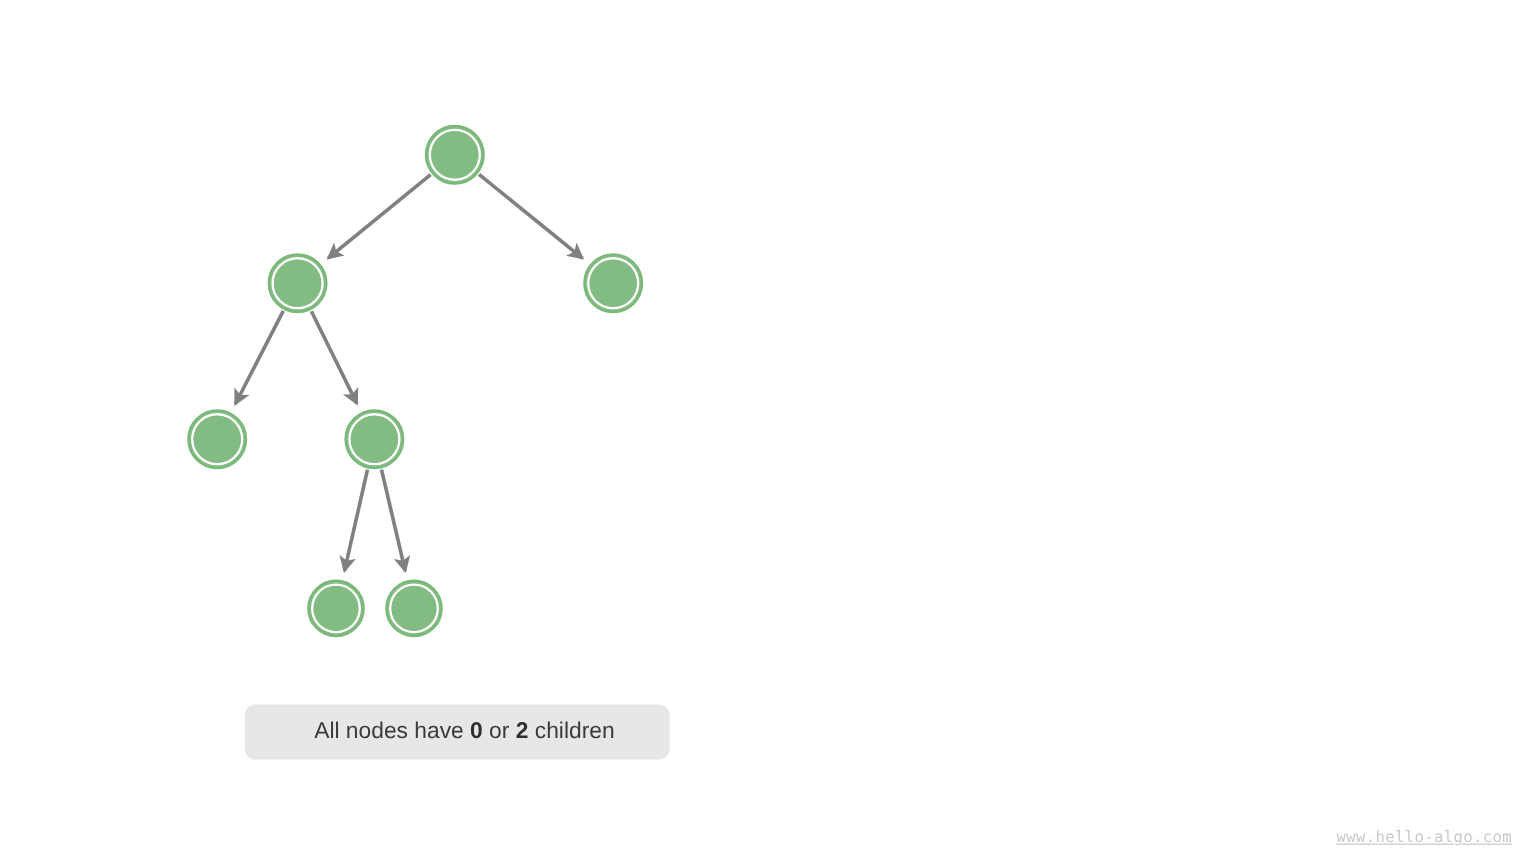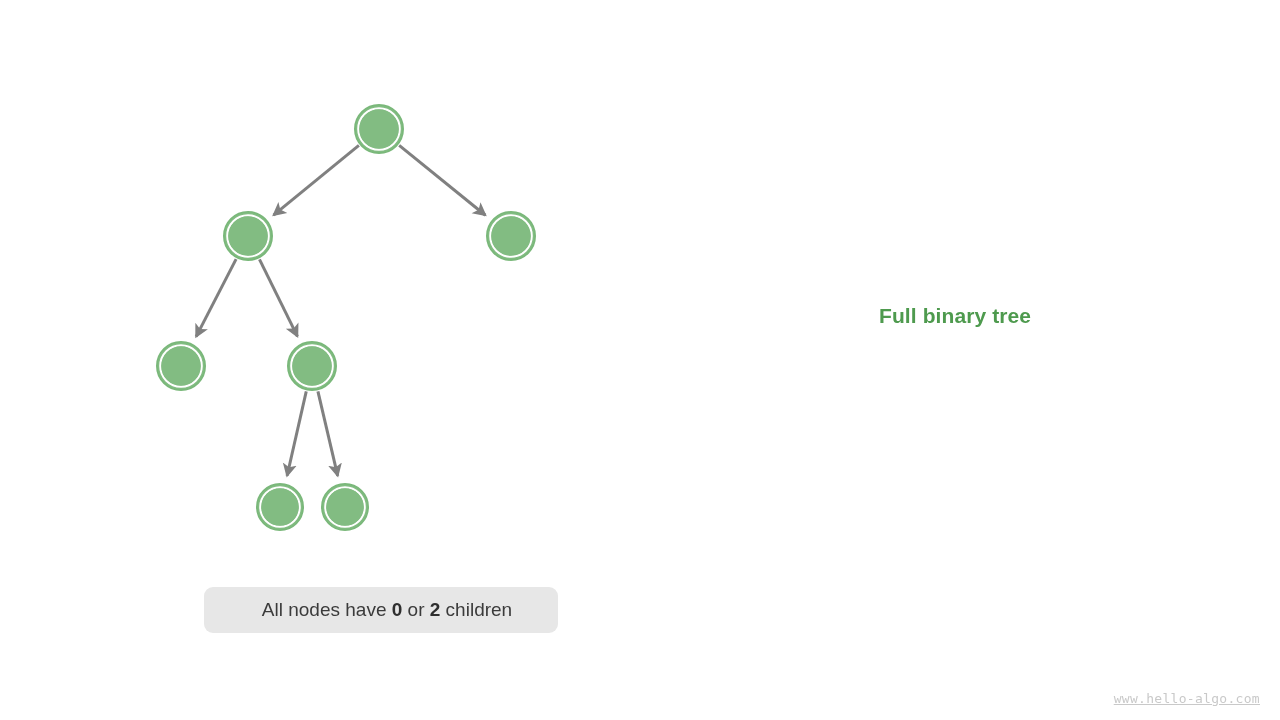--- a/index.html
+++ b/index.html
@@ -143,21 +143,20 @@
           <circle cx="280" cy="507" r="18.6" fill="#82bc82"></circle>
         </g>
         <g>
           <circle cx="345" cy="507" r="23.1" fill="#82bc82" stroke="#7ab87a" stroke-width="1.8"></circle>
           <circle cx="345" cy="507" r="19.8" fill="#82bc82" stroke="#ffffff" stroke-width="2.0"></circle>
           <circle cx="345" cy="507" r="18.6" fill="#82bc82"></circle>
         </g>
       </g>
   </svg>
 
-  <div class="diagram-title">Full binary tree</div>
 
   <div class="caption-pill">
     <div class="caption-text"><span class="caption-seg">All nodes have </span><span class="num">0</span><span class="caption-seg"> or </span><span class="num">2</span><span class="caption-seg"> children</span></div>
   </div>
 
   <div class="watermark">www.hello-algo.com</div>
 
 </div>
 
 </body></html>

